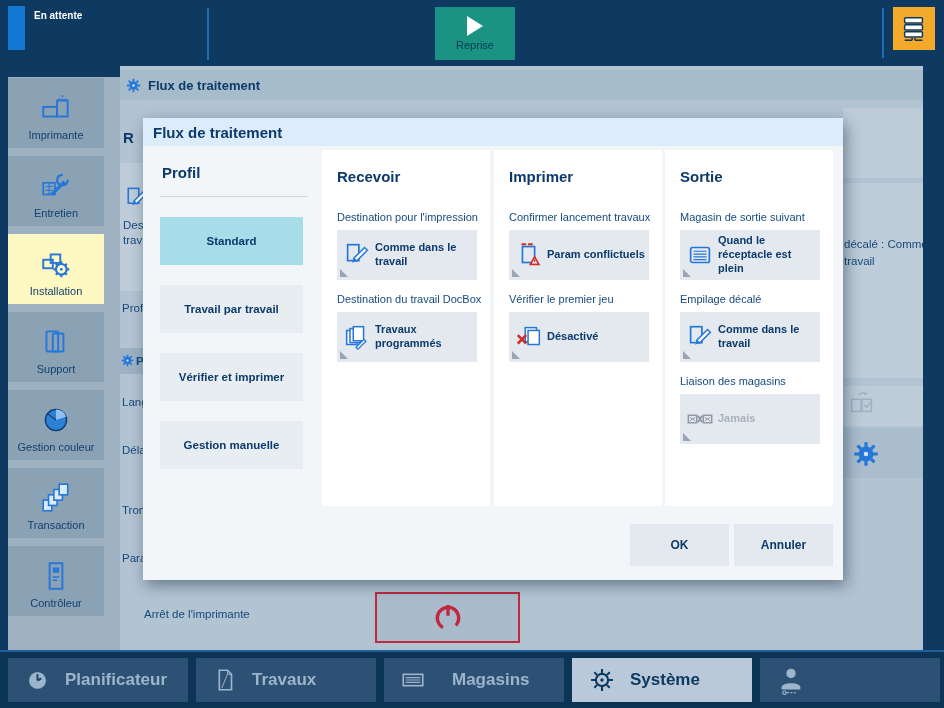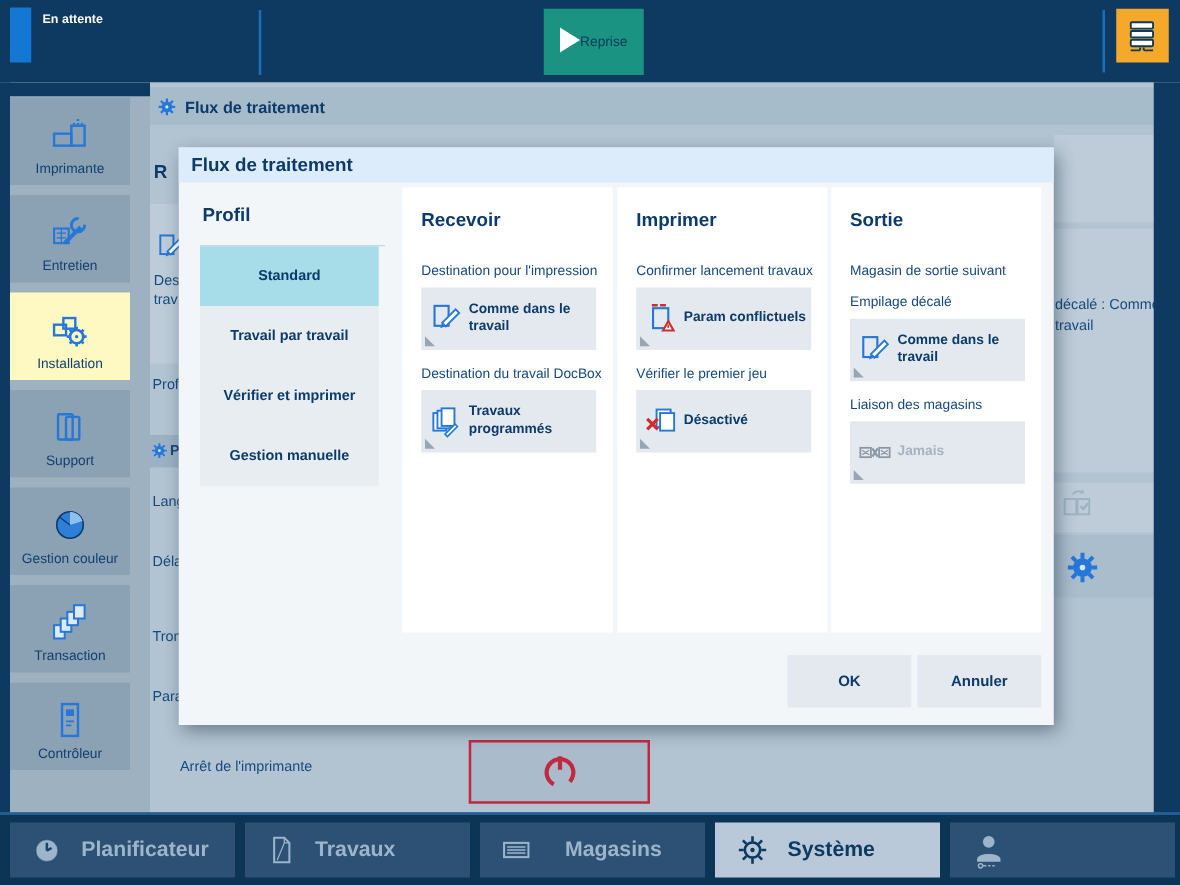--- a/index.html
+++ b/index.html
@@ -5,21 +5,21 @@
   html,body{margin:0;padding:0;background:#222;}
   #app{position:relative;width:944px;height:708px;overflow:hidden;
        font-family:"Liberation Sans",sans-serif;background:#b2c3d1;}
   
   .topbar{position:absolute;left:0;top:0;width:944px;height:66px;background:#0e3a61;}
   .topbar-accent{position:absolute;left:8px;top:6px;width:17px;height:44px;background:#1377d4;}
   .topbar-status{position:absolute;left:34px;top:10px;color:#fff;font-size:10px;font-weight:bold;}
   .topbar-div{position:absolute;top:8px;width:2px;height:52px;background:#1b6fb8;}
   .div1{left:207px;} .div2{left:882px;height:50px;}
   .resume-btn{position:absolute;left:435px;top:7px;width:80px;height:53px;background:#1b9382;
-      display:flex;align-items:center;justify-content:center;cursor:pointer;}
+      display:flex;flex-direction:column;align-items:center;justify-content:center;cursor:pointer;}
   .resume-play{width:0;height:0;border-left:16px solid #fff;border-top:10px solid transparent;
       border-bottom:10px solid transparent;margin-bottom:3px;}
   .resume-label{font-size:11px;color:#093a57;}
   .traysbtn{position:absolute;left:893px;top:7px;width:42px;height:43px;background:#f5a92b;
       display:flex;align-items:center;justify-content:center;cursor:pointer;}
   
   .sidebar{position:absolute;left:0;top:66px;width:120px;height:584px;background:#9eb1c0;}
   .sidebar-navtop{position:absolute;left:0;top:0;width:120px;height:11px;background:#0e3a61;}
   .sidebar-edge{position:absolute;left:0;top:0;width:8px;height:584px;background:#0e3a61;}
   .side-item{position:absolute;left:8px;width:96px;height:70px;background:#8ba1b4;color:#12406e;
@@ -47,21 +47,21 @@
   .modal{position:absolute;left:143px;top:118px;width:700px;height:462px;background:#f3f6f9;
       box-shadow:3px 5px 14px rgba(10,30,50,.45);}
   .modal-title{position:absolute;left:0;top:0;width:700px;height:28px;background:#ddecfa;
       display:flex;align-items:center;}
   .modal-title .t{font-size:15px;font-weight:bold;color:#0c3a6b;margin-left:10px;}
   .modal-body{position:absolute;left:0;top:28px;width:684px;height:434px;}
   .col-heading{font-size:15px;font-weight:bold;color:#0c3a6b;}
   .profil-col{position:absolute;left:17px;top:18px;width:152px;}
   .profil-col .col-heading{margin-left:2px;}
   .profil-hr{height:1px;background:#cdd5dc;margin-top:15px;width:148px;}
-  .profil-opt{width:143px;height:48px;margin-top:0;background:#e8edf2;display:flex;
+  .profil-opt{width:143px;height:48px;margin-top:20px;background:#e8edf2;display:flex;
       align-items:center;justify-content:center;text-align:center;font-size:11.5px;font-weight:bold;
       color:#0c3a6b;cursor:pointer;}
   .profil-opt.sel{background:#a6dde9;}
   .profil-opt:first-of-type{margin-top:31px;}
   .wpanel{position:absolute;top:4px;width:168px;height:356px;background:#fff;padding-top:18px;box-sizing:border-box;}
   .p-recevoir{left:179px;} .p-imprimer{left:351px;} .p-sortie{left:522px;}
   .wpanel .col-heading{margin-left:15px;}
   .set-label{font-size:11px;color:#164a7e;margin:26px 0 7px 15px;}
   .set-label.mt2{margin-top:13px;}
   .setting-btn{position:relative;margin-left:15px;width:140px;min-height:50px;background:#e3e9ef;
@@ -402,20 +402,28 @@
                 <use href="#sym-doccross" xlink:href="#sym-doccross"></use>
               </svg>
             </span>
           <span class="txt">Désactivé</span>
         </div>
       </div>
 
       <div class="wpanel p-sortie">
         <div class="col-heading">Sortie</div>
         <div class="set-label">Magasin de sortie suivant</div>
+        <div class="setting-btn">
+          <span class="ic">
+              <svg width="30" height="30">
+                <use href="#sym-traystack" xlink:href="#sym-traystack"></use>
+              </svg>
+            </span>
+          <span class="txt">Quand le réceptacle est plein</span>
+        </div>
         <div class="set-label mt2">Empilage décalé</div>
         <div class="setting-btn">
           <span class="ic">
               <svg width="30" height="30">
                 <use href="#sym-docpencil" xlink:href="#sym-docpencil"></use>
               </svg>
             </span>
           <span class="txt">Comme dans le travail</span>
         </div>
         <div class="set-label mt2">Liaison des magasins</div>

